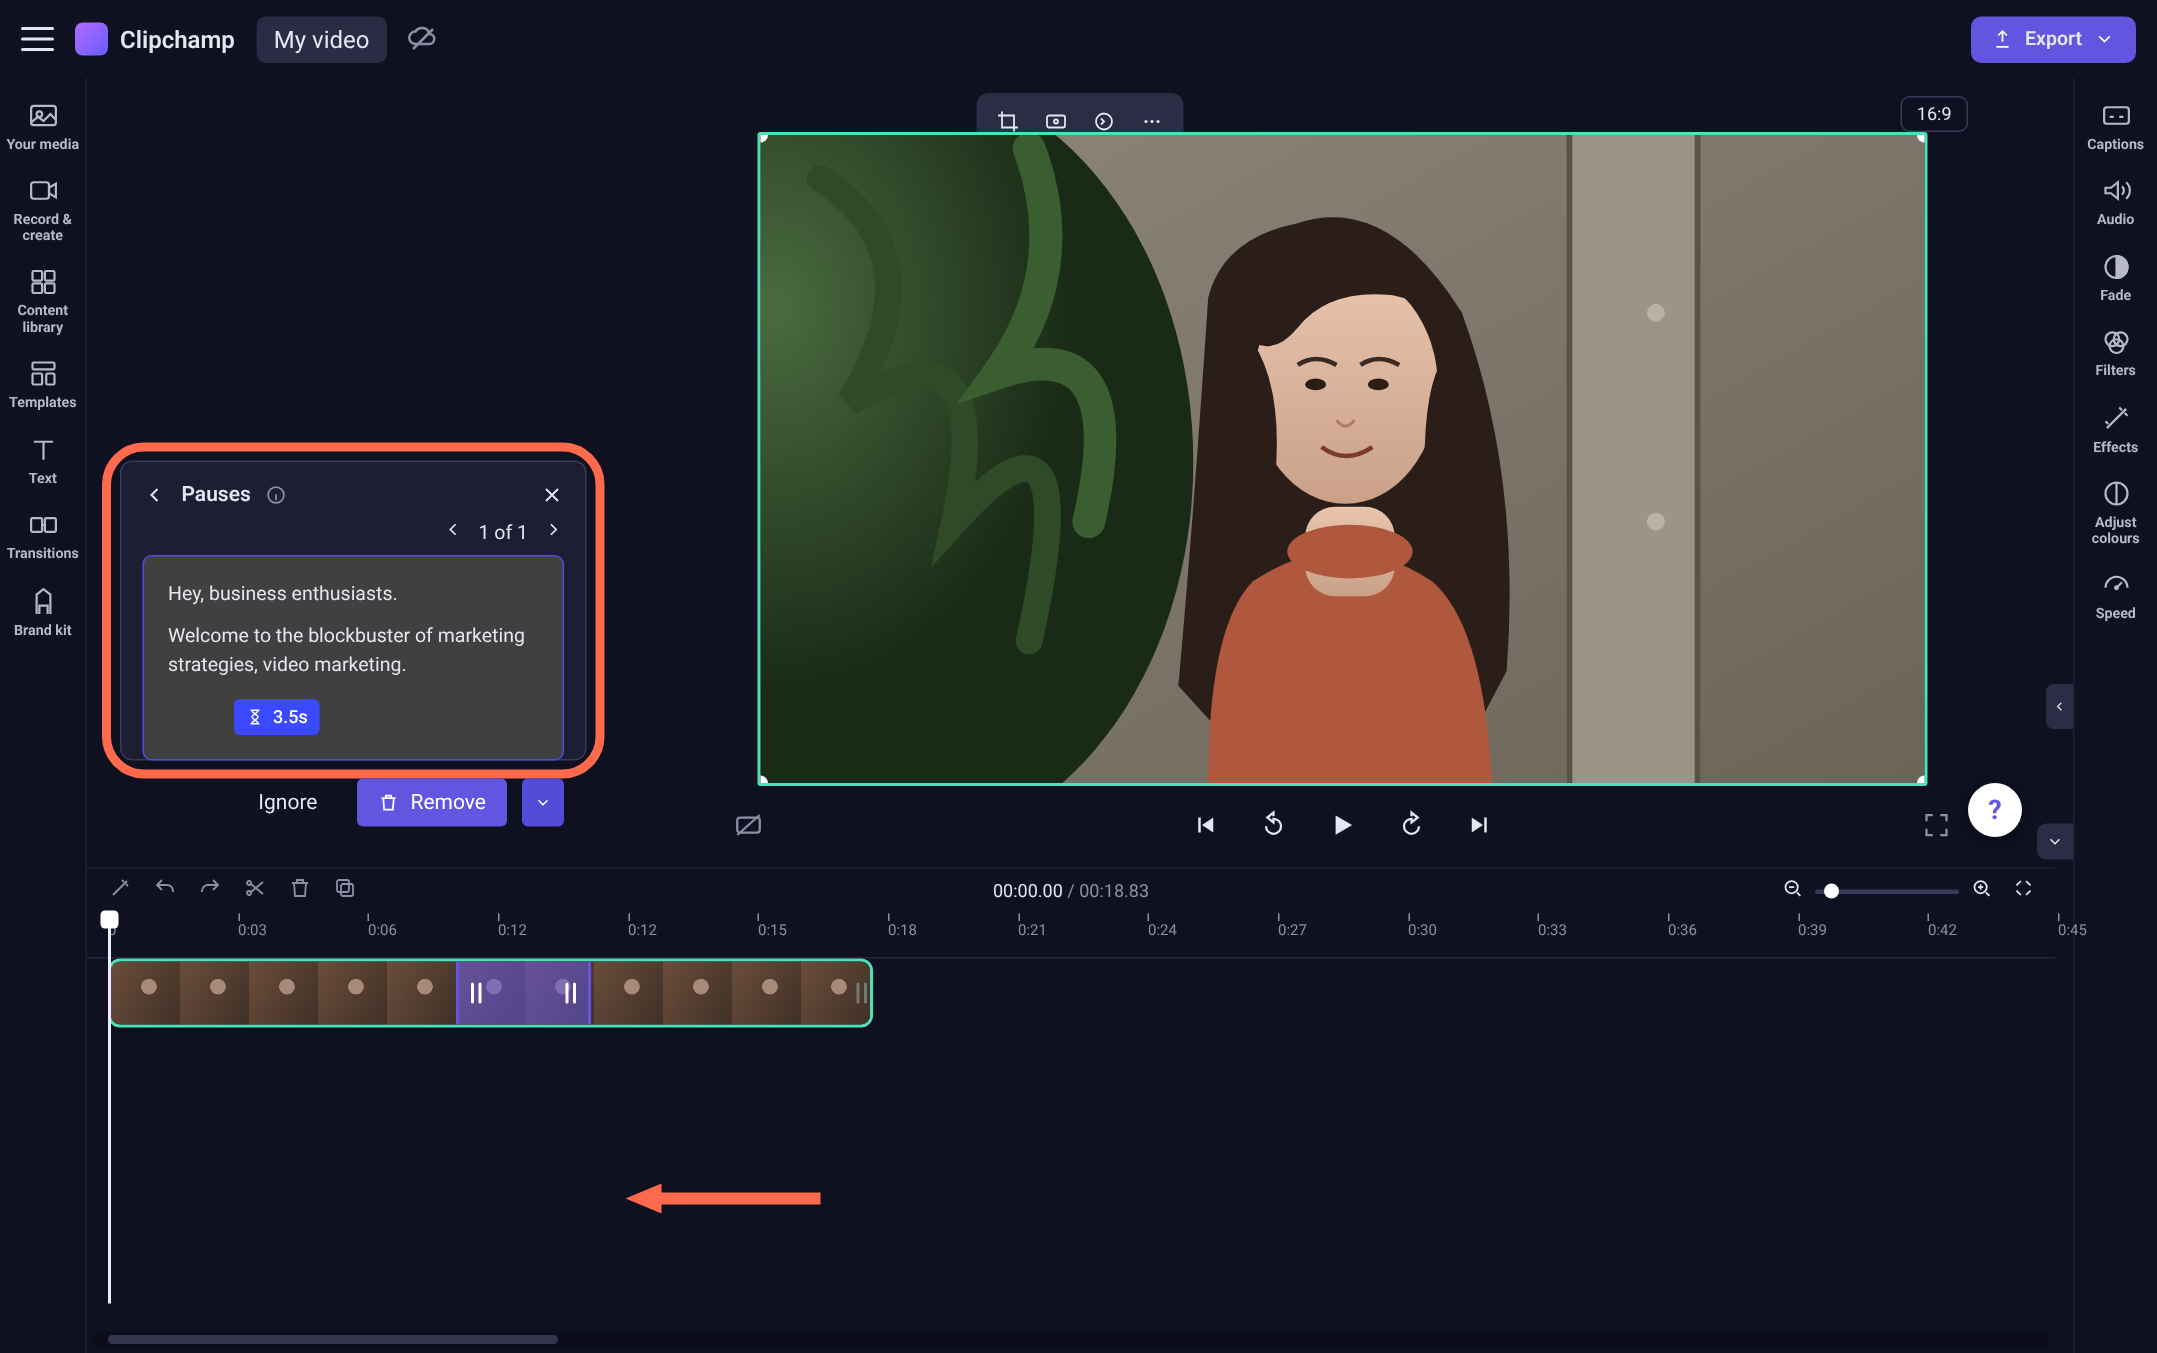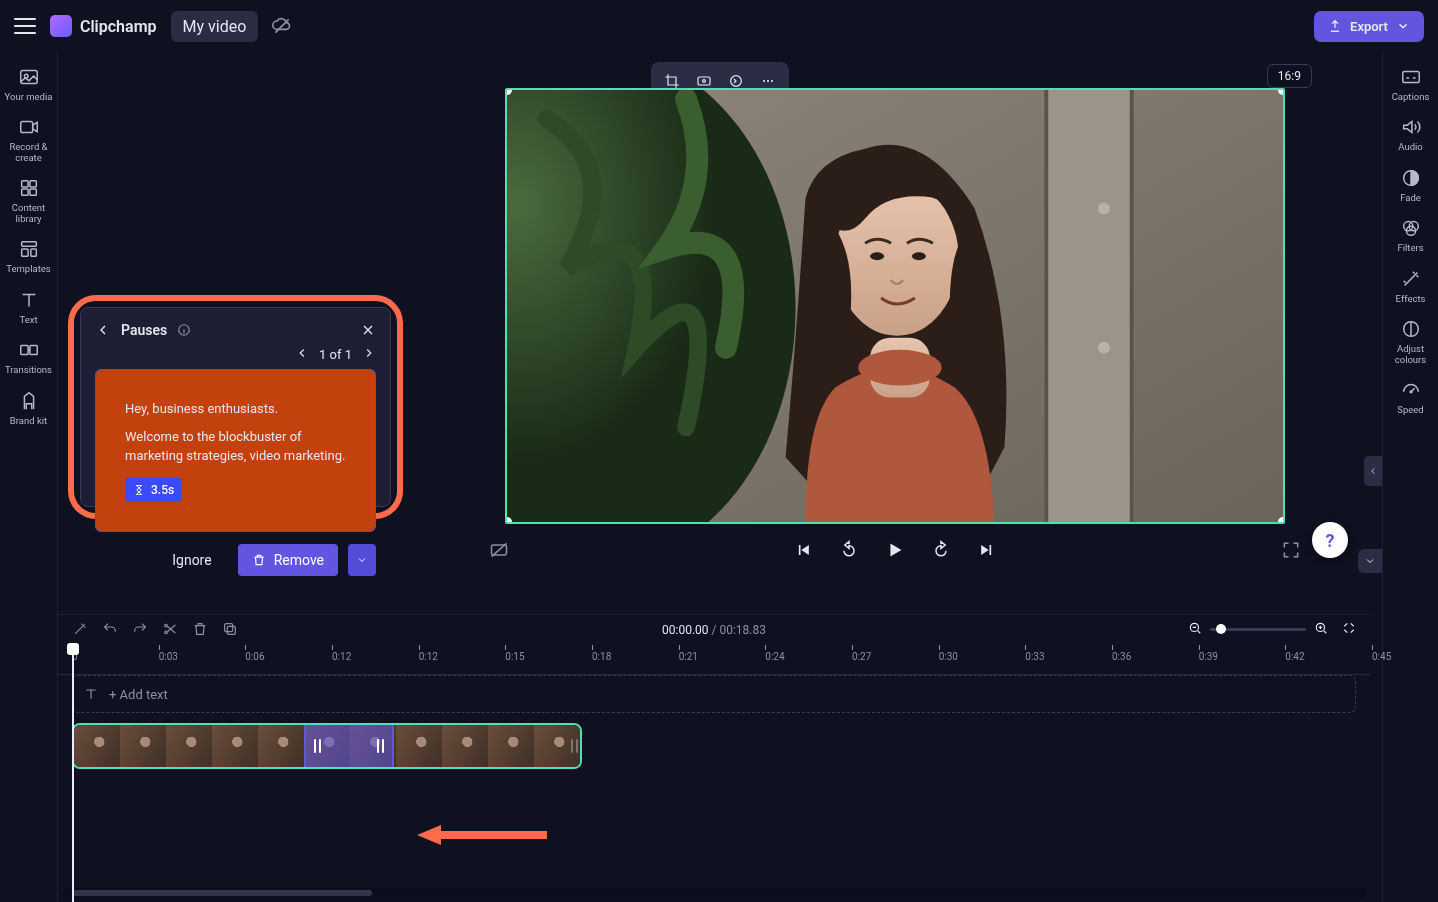--- a/index.html
+++ b/index.html
@@ -46,21 +46,21 @@
   }
   .export-btn svg{width:14px;height:14px;}
   
   .leftnav{
     position:absolute;left:0;top:52px;bottom:0;width:58px;
     border-right:1px solid #1e1e34;
     display:flex;flex-direction:column;align-items:center;padding-top:8px;gap:2px;
   }
   .nav-item{
     width:56px;display:flex;flex-direction:column;align-items:center;gap:4px;
-    padding:6px 2px;color:var(--text-dim);font-size:9.5px;text-align:center;line-height:1.1;cursor:pointer;
+    padding:6px 2px;color:var(--text-dim);font-size:9.5px;text-align:center;line-height:1.1;cursor:pointer;font-weight:bold;
   }
   .nav-item svg{width:22px;height:22px;}
   
   .rightnav{
     position:absolute;right:0;top:52px;bottom:0;width:56px;
     border-left:1px solid #1e1e34;
     display:flex;flex-direction:column;align-items:center;padding-top:8px;gap:2px;
   }
   
   .stage{
@@ -108,33 +108,33 @@
   .pauses-panel{
     position:absolute;inset:6px;border:1px solid var(--line);border-radius:8px;background:var(--bg2);padding:14px 14px 12px;
     display:flex;flex-direction:column;
   }
   .pp-header{display:flex;align-items:center;gap:10px;justify-content:space-between;margin-bottom:8px;}
   .pp-left{display:flex;align-items:center;gap:10px;}
   .pp-title{font-weight:600;font-size:14px;}
   .pp-nav{display:flex;align-items:center;justify-content:flex-end;gap:10px;color:var(--text);font-size:13px;margin-bottom:6px;}
   .pp-nav .chev{cursor:pointer;color:var(--text);}
   .transcript-box{
-    border:1px solid #4c50d8;border-radius:6px;background:#c2410c;padding:29px;color:var(--text);font-size:13px;line-height:1.5;flex:1;
+    border:1px solid #4c50d8;border-radius:6px;background:#404040;padding:16px;color:var(--text);font-size:13px;line-height:1.5;flex:1;
   }
   .transcript-box p{margin:0 0 8px;}
   .pause-chip{
-    display:inline-flex;align-items:center;gap:6px;background:var(--blue);color:#fff;border-radius:4px;padding:3px 8px;font-size:12px;font-weight:500;margin-top:4px;
+    display:inline-flex;align-items:center;gap:6px;background:var(--blue);color:#fff;border-radius:4px;padding:3px 8px;font-size:12px;font-weight:500;margin-top:4px;margin-left:44px;
   }
   .pp-actions{display:flex;gap:10px;justify-content:flex-end;margin-top:12px;}
   .btn-ghost{padding:8px 16px;border-radius:4px;color:var(--text);cursor:pointer;font-size:14px;}
   .btn-primary{background:var(--accent);color:#fff;padding:8px 14px;border-radius:4px;display:flex;align-items:center;gap:8px;cursor:pointer;font-size:14px;}
   .btn-drop{background:var(--accent-deep);color:#fff;padding:8px;border-radius:4px;cursor:pointer;display:flex;align-items:center;justify-content:center;}
   
   .timeline{
-    position:absolute;left:58px;right:68px;bottom:0;height:288px;border-top:1px solid #1e1e34;
+    position:absolute;left:58px;right:68px;bottom:0;height:324px;border-top:1px solid #1e1e34;
   }
   .tl-top{
     height:30px;display:flex;align-items:center;padding:0 14px;gap:14px;position:relative;
   }
   .tl-top .tools{display:flex;gap:14px;color:var(--text-mute);}
   .tl-top .tools span{cursor:pointer;}
   .tl-time{position:absolute;left:50%;transform:translateX(-50%);font-size:12px;color:var(--text);}
   .tl-time .dur{color:var(--text-mute);}
   .tl-zoom{position:absolute;right:14px;top:6px;display:flex;align-items:center;gap:8px;}
   .zoom-track{width:96px;height:3px;background:var(--line);border-radius:2px;position:relative;}
@@ -573,26 +573,20 @@
         <div class="tick" style="left: 953.333px;">0:33</div>
         <div class="tick" style="left: 1040px;">0:36</div>
         <div class="tick" style="left: 1126.67px;">0:39</div>
         <div class="tick" style="left: 1213.33px;">0:42</div>
         <div class="tick" style="left: 1300px;">0:45</div>
       </div>
     <div class="playhead"></div>
   </div>
 
   <div class="tracks">
-    <div class="track">
-      <svg width="16" height="16" viewBox="0 0 24 24" fill="none" stroke="currentColor" stroke-width="1.8">
-          <path d="M5 6h14M12 6v13"></path>
-        </svg>
-      <span>+ Add text</span>
-    </div>
 
     <div class="clip-track">
       <div class="thumb"></div>
         <div class="thumb"></div>
         <div class="thumb"></div>
         <div class="thumb"></div>
         <div class="thumb"></div>
       <div class="thumb"></div>
         <div class="thumb"></div>
         <div class="thumb"></div>

